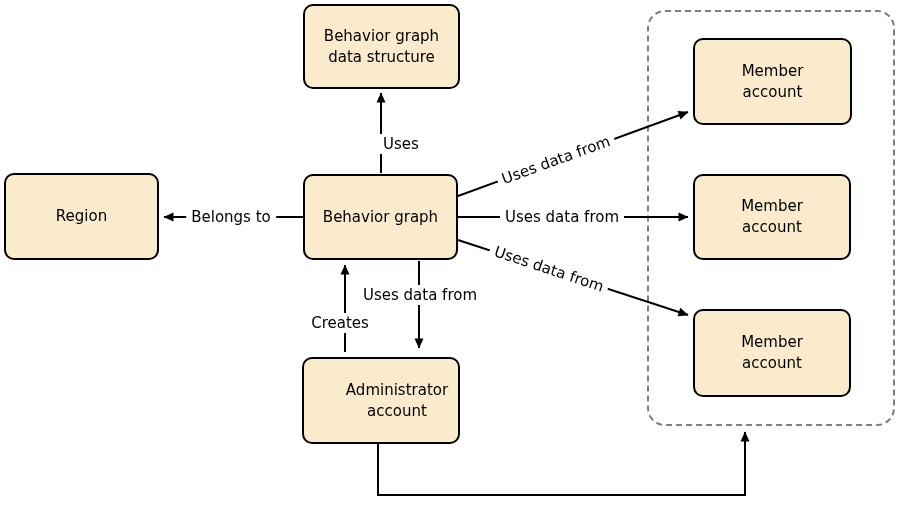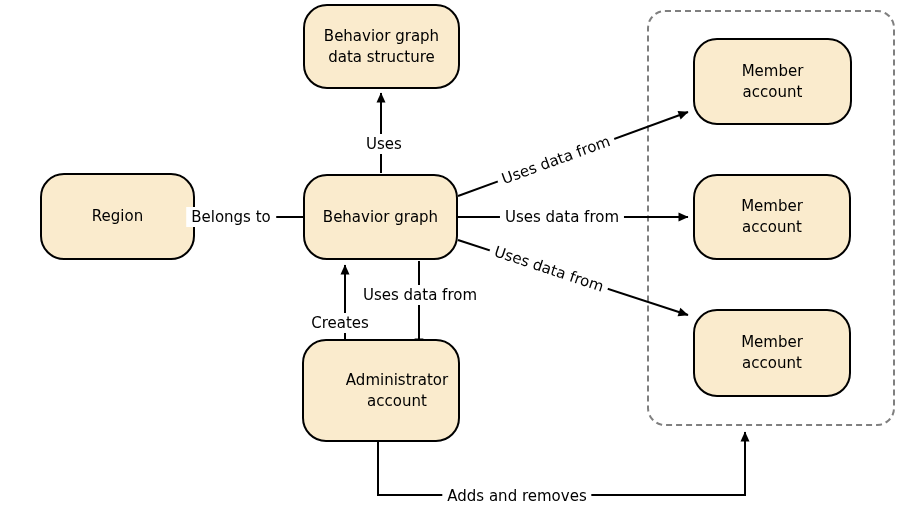--- a/index.html
+++ b/index.html
@@ -37,21 +37,21 @@
     position: absolute;
     border: 2px dashed var(--container-border);
     border-radius: 18px;
     z-index: 0;
     background: transparent;
   }
   .node {
     position: absolute;
     background: var(--node-fill);
     border: 2px solid var(--node-border);
-    border-radius: 24px;
+    border-radius: 10px;
     display: flex;
     align-items: center;
     justify-content: center;
     text-align: center;
     font-size: 15px;
     line-height: 1.4;
     white-space: pre-line;
     z-index: 2;
   }
   .edge-label {
@@ -83,45 +83,44 @@
     <path class="edge" d="M 458 217 L 688 217" marker-end="url(#arrow)"></path>
     <path class="edge" d="M 458 240 L 688 315" marker-end="url(#arrow)"></path>
     <path class="edge" d="M 378 441 L 378 495 L 745 495 L 745 432" marker-end="url(#arrow)"></path>
   </svg>
 
   <div class="group-container" style="left:647px; top:10px; width:248px; height:416px;"></div>
 
   <div class="node" style="left:303px; top:4px; width:157px; height:85px;">Behavior graph
 data structure</div>
 
-  <div class="node" style="left:4px; top:173px; width:155px; height:87px;margin-left:36px;">Region</div>
+  <div class="node" style="left:4px; top:173px; width:155px; height:87px;">Region</div>
 
   <div class="node" style="left:303px; top:174px; width:155px; height:86px;">Behavior graph</div>
 
-  <div class="node" style="left:302px; top:339px; width:158px; height:103px;padding-left:32px;">Administrator
+  <div class="node" style="left:302px; top:357px; width:158px; height:87px;padding-left:32px;">Administrator
 account</div>
 
   <div class="node" style="left:693px; top:38px; width:159px; height:87px;">Member
 account</div>
 
   <div class="node" style="left:693px; top:174px; width:158px; height:86px;">Member
 account</div>
 
   <div class="node" style="left:693px; top:309px; width:158px; height:88px;">Member
 account</div>
 
-  <div class="edge-label" style="left:384px; top:144px; transform:translate(-50%,-50%);">Uses</div>
+  <div class="edge-label" style="left:401px; top:144px; transform:translate(-50%,-50%);">Uses</div>
 
   <div class="edge-label" style="left:231px; top:217px; transform:translate(-50%,-50%);text-align:center;">Belongs to</div>
 
   <div class="edge-label" style="left:340px; top:323px; transform:translate(-50%,-50%);text-align:center;">Creates</div>
 
   <div class="edge-label" style="left:420px; top:295px; transform:translate(-50%,-50%);">Uses data from</div>
 
   <div class="edge-label" style="left:556px; top:160px; transform:translate(-50%,-50%) rotate(-20deg);">Uses data from</div>
 
   <div class="edge-label" style="left:562px; top:217px; transform:translate(-50%,-50%);">Uses data from</div>
 
   <div class="edge-label" style="left:549px; top:269px; transform:translate(-50%,-50%) rotate(18.5deg);">Uses data from</div>
 
-  <div class="edge-label" style="left:517px; top:496px; transform:translate(-50%,-50%);">Adds and removes</div>
 
 </div>
 
 </body></html>

